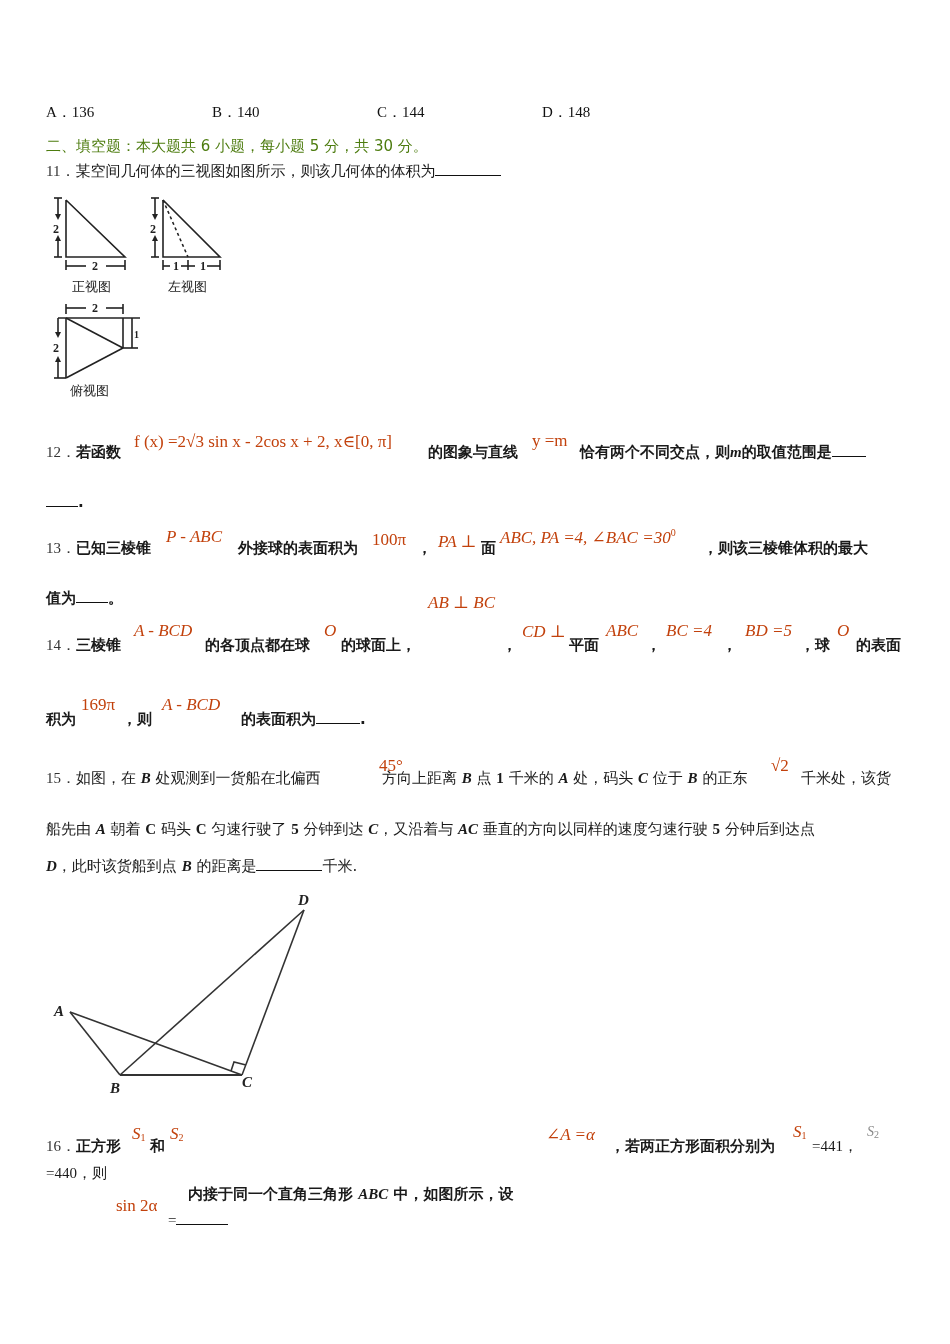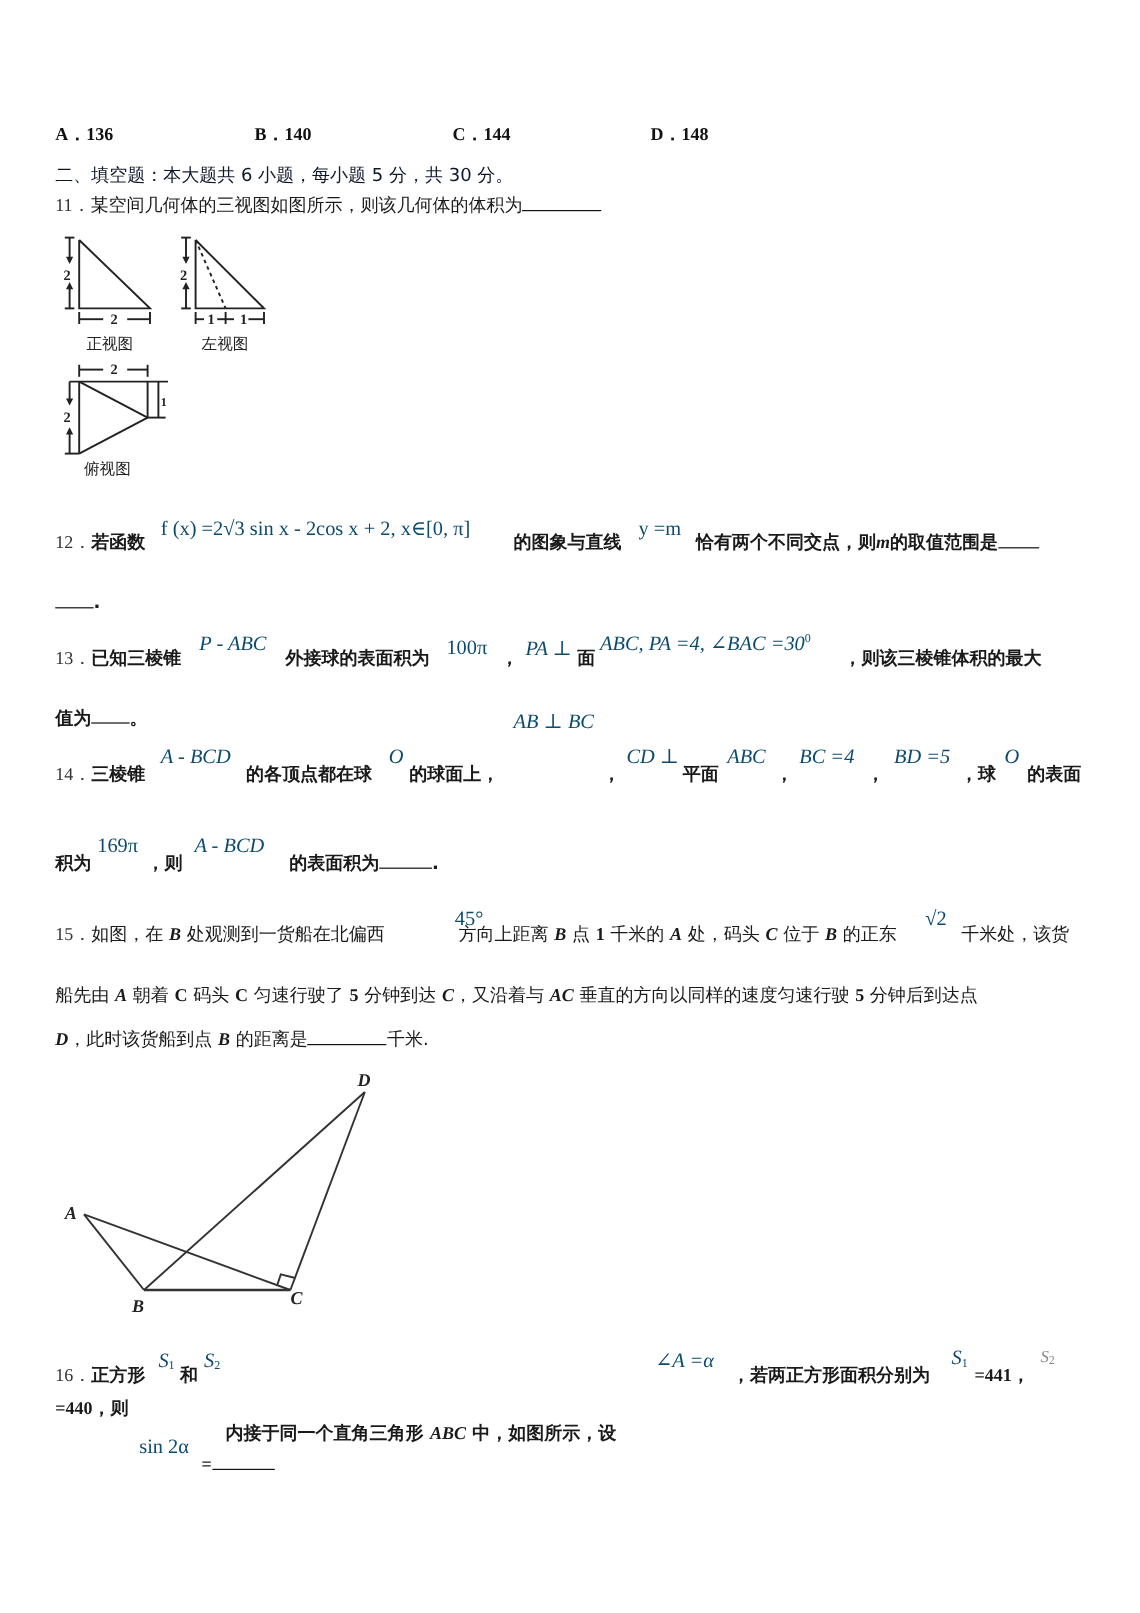--- a/index.html
+++ b/index.html
@@ -4,24 +4,24 @@
   <style>
     html, body { margin: 0; padding: 0; background: #ffffff; }
     body {
       width: 950px; height: 1344px; position: relative; overflow: hidden;
       font-family: "DejaVu Sans", "Liberation Sans", sans-serif;
       color: #111;
     }
     .abs { position: absolute; white-space: nowrap; }
     .txt { font-size: 15px; font-weight: bold; color: #1a1a1a; }
     .num { font-family: "Liberation Serif", "DejaVu Serif", serif; font-weight: normal; font-size: 15px; color: #333; }
-    .opt { font-family: "Liberation Serif", "DejaVu Serif", serif; font-weight: bold; font-size: 15px; }
+    .opt { font-family: "Liberation Serif", "DejaVu Serif", serif; font-weight: normal; font-size: 15px; }
     .math {
       font-family: "Liberation Serif", "DejaVu Serif", serif;
-      font-weight: normal; font-size: 17px; color: #0c4a6e;
+      font-weight: normal; font-size: 17px; color: #c2410c;
     }
     .math i { font-style: italic; }
     .bi { font-family: "Liberation Serif", "DejaVu Serif", serif; font-style: italic; font-weight: bold; }
     .bn { font-family: "Liberation Serif", "DejaVu Serif", serif; font-weight: bold; }
     .blank { display: inline-block; border-bottom: 1.5px solid #111; height: 12px; vertical-align: baseline; }
     svg text { font-family: "Liberation Serif", "DejaVu Serif", serif; }
     .sub { font-size: 10px; vertical-align: -2px; }
   </style>
 </head>
 <body>
@@ -32,21 +32,21 @@
 <div class="abs opt" style="left:212px; top:103px;">
   <span>B．</span><span>140</span>
 </div>
 <div class="abs opt" style="left:377px; top:103px;">
   <span>C．</span><span>144</span>
 </div>
 <div class="abs opt" style="left:542px; top:103px;">
   <span>D．</span><span>148</span>
 </div>
 
-<div class="abs txt" style="left:46px; top:137px; font-weight:normal; color:#0f172a;">二、填空题：本大题共 6 小题，每小题 5 分，共 30 分。</div>
+<div class="abs txt" style="left:46px; top:137px; font-weight:normal; color:#4d7c0f;">二、填空题：本大题共 6 小题，每小题 5 分，共 30 分。</div>
 
 <div class="abs txt" style="left:46px; top:162px;">
   <span class="num">11．</span><span style="font-weight:normal;">某空间几何体的三视图如图所示，则该几何体的体积为</span><span class="blank" style="width:66px;"></span>
 </div>
 
 <svg class="abs" style="left:40px; top:190px;" width="200" height="220" viewBox="0 0 200 220">
   <g stroke="#222" stroke-width="1.6" fill="none">
 
     <polyline points="26,10 26,67 85,67 26,10"></polyline>
 

